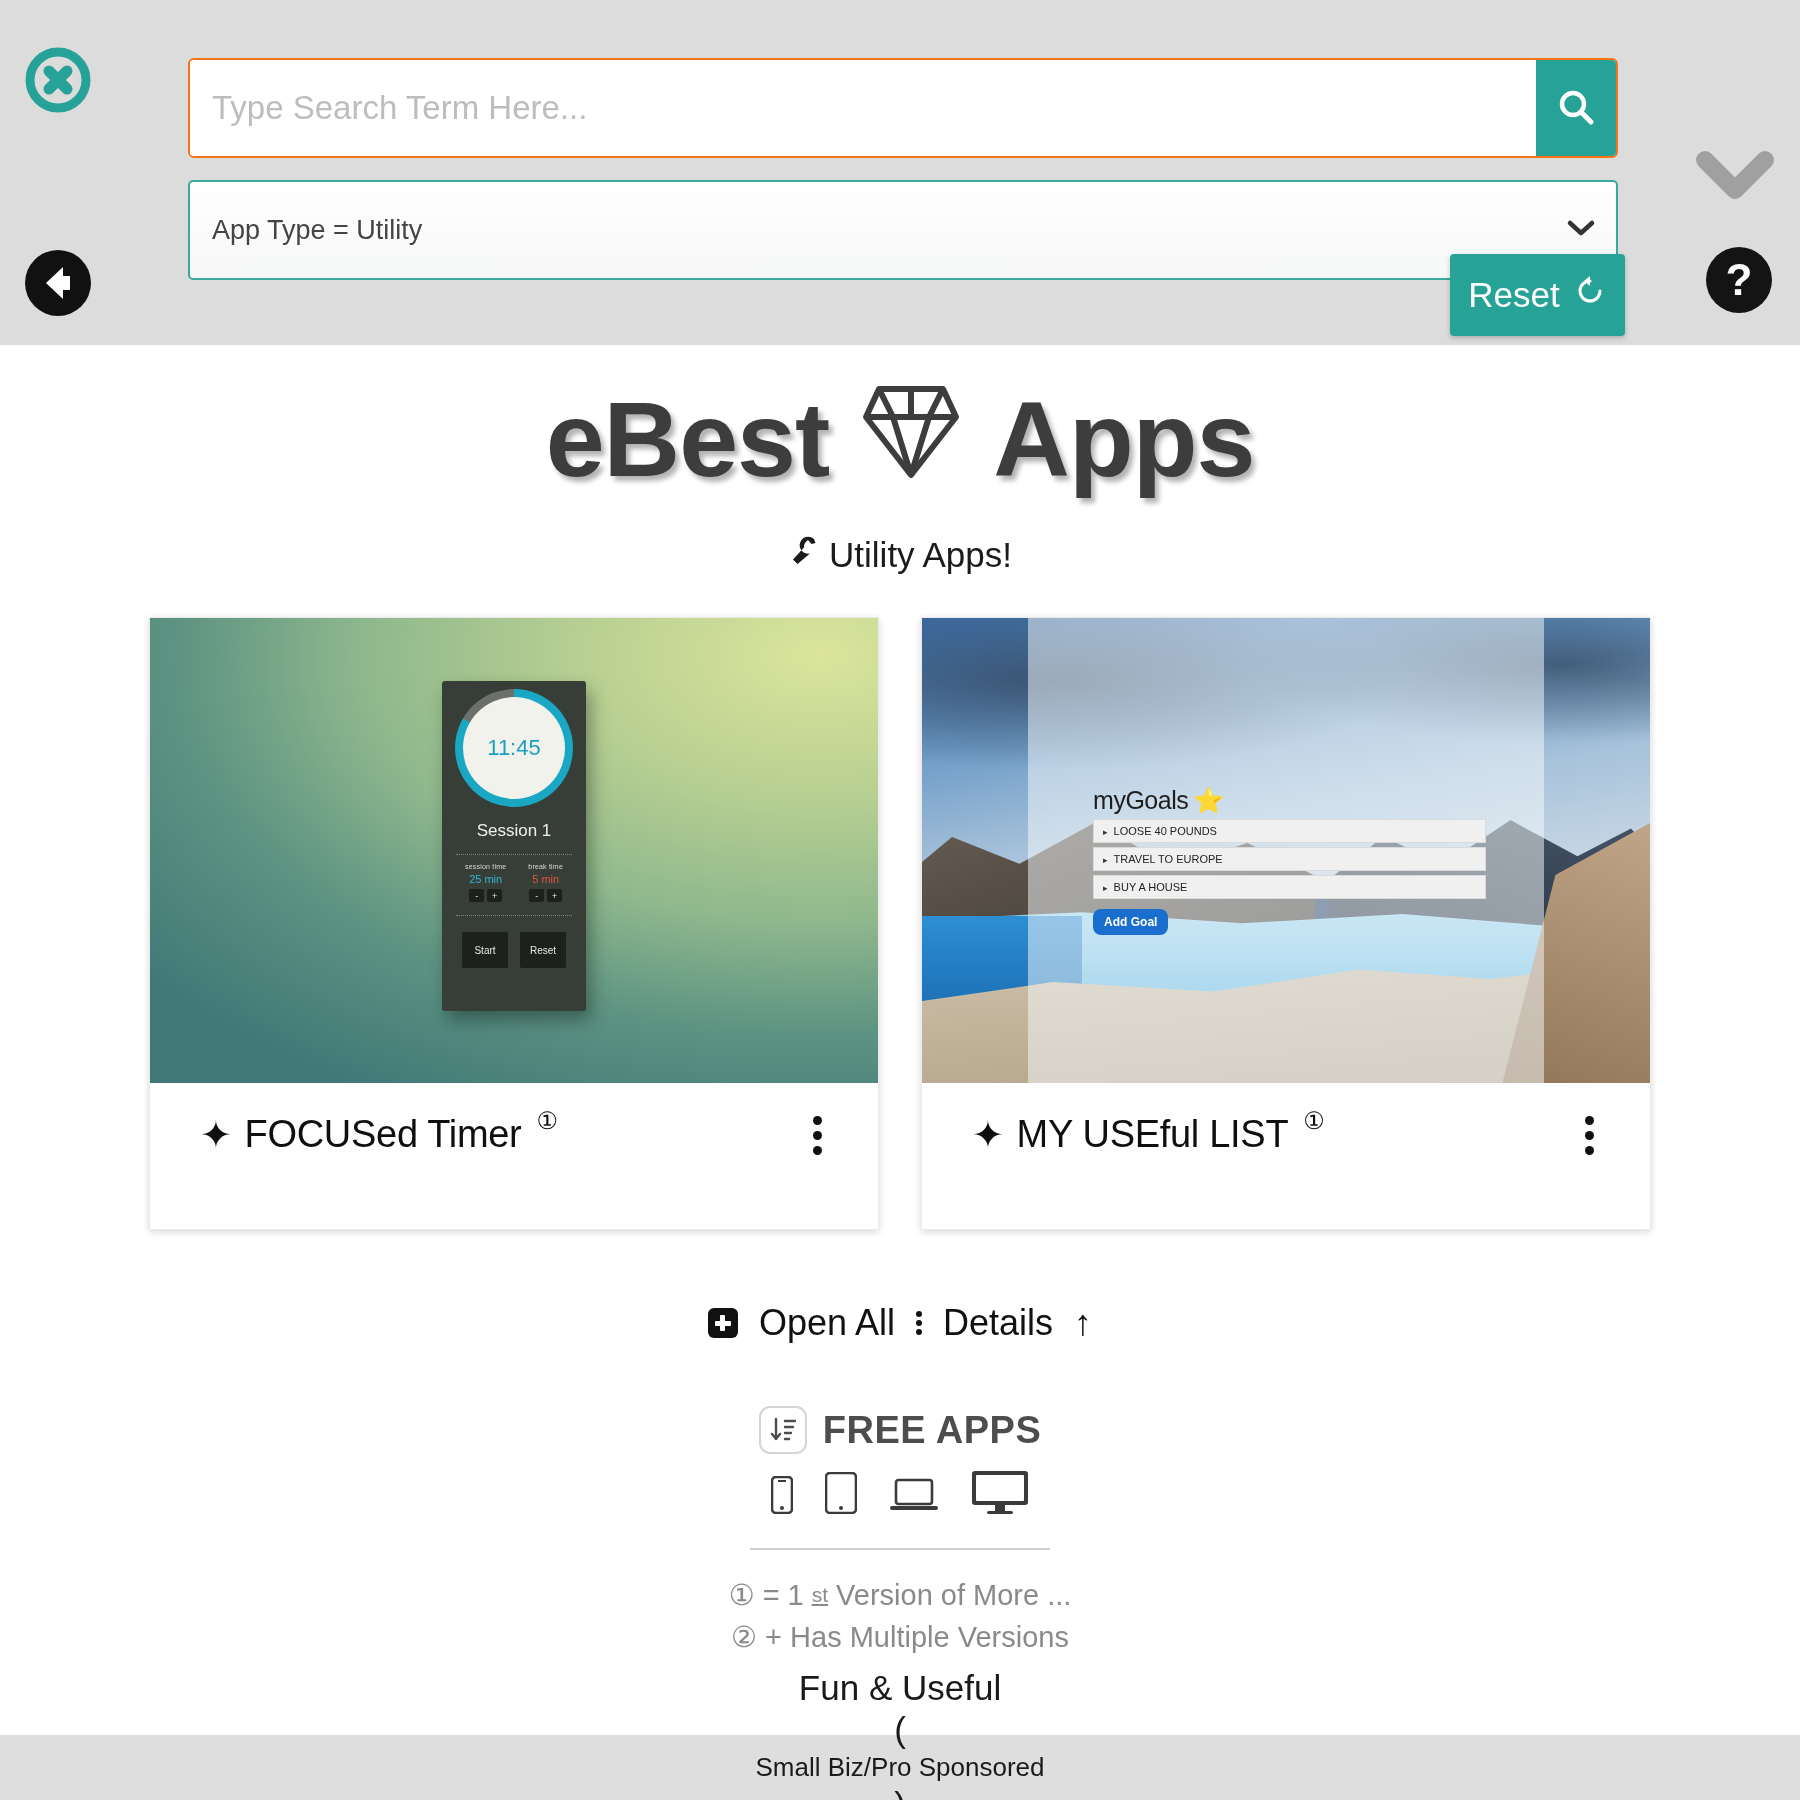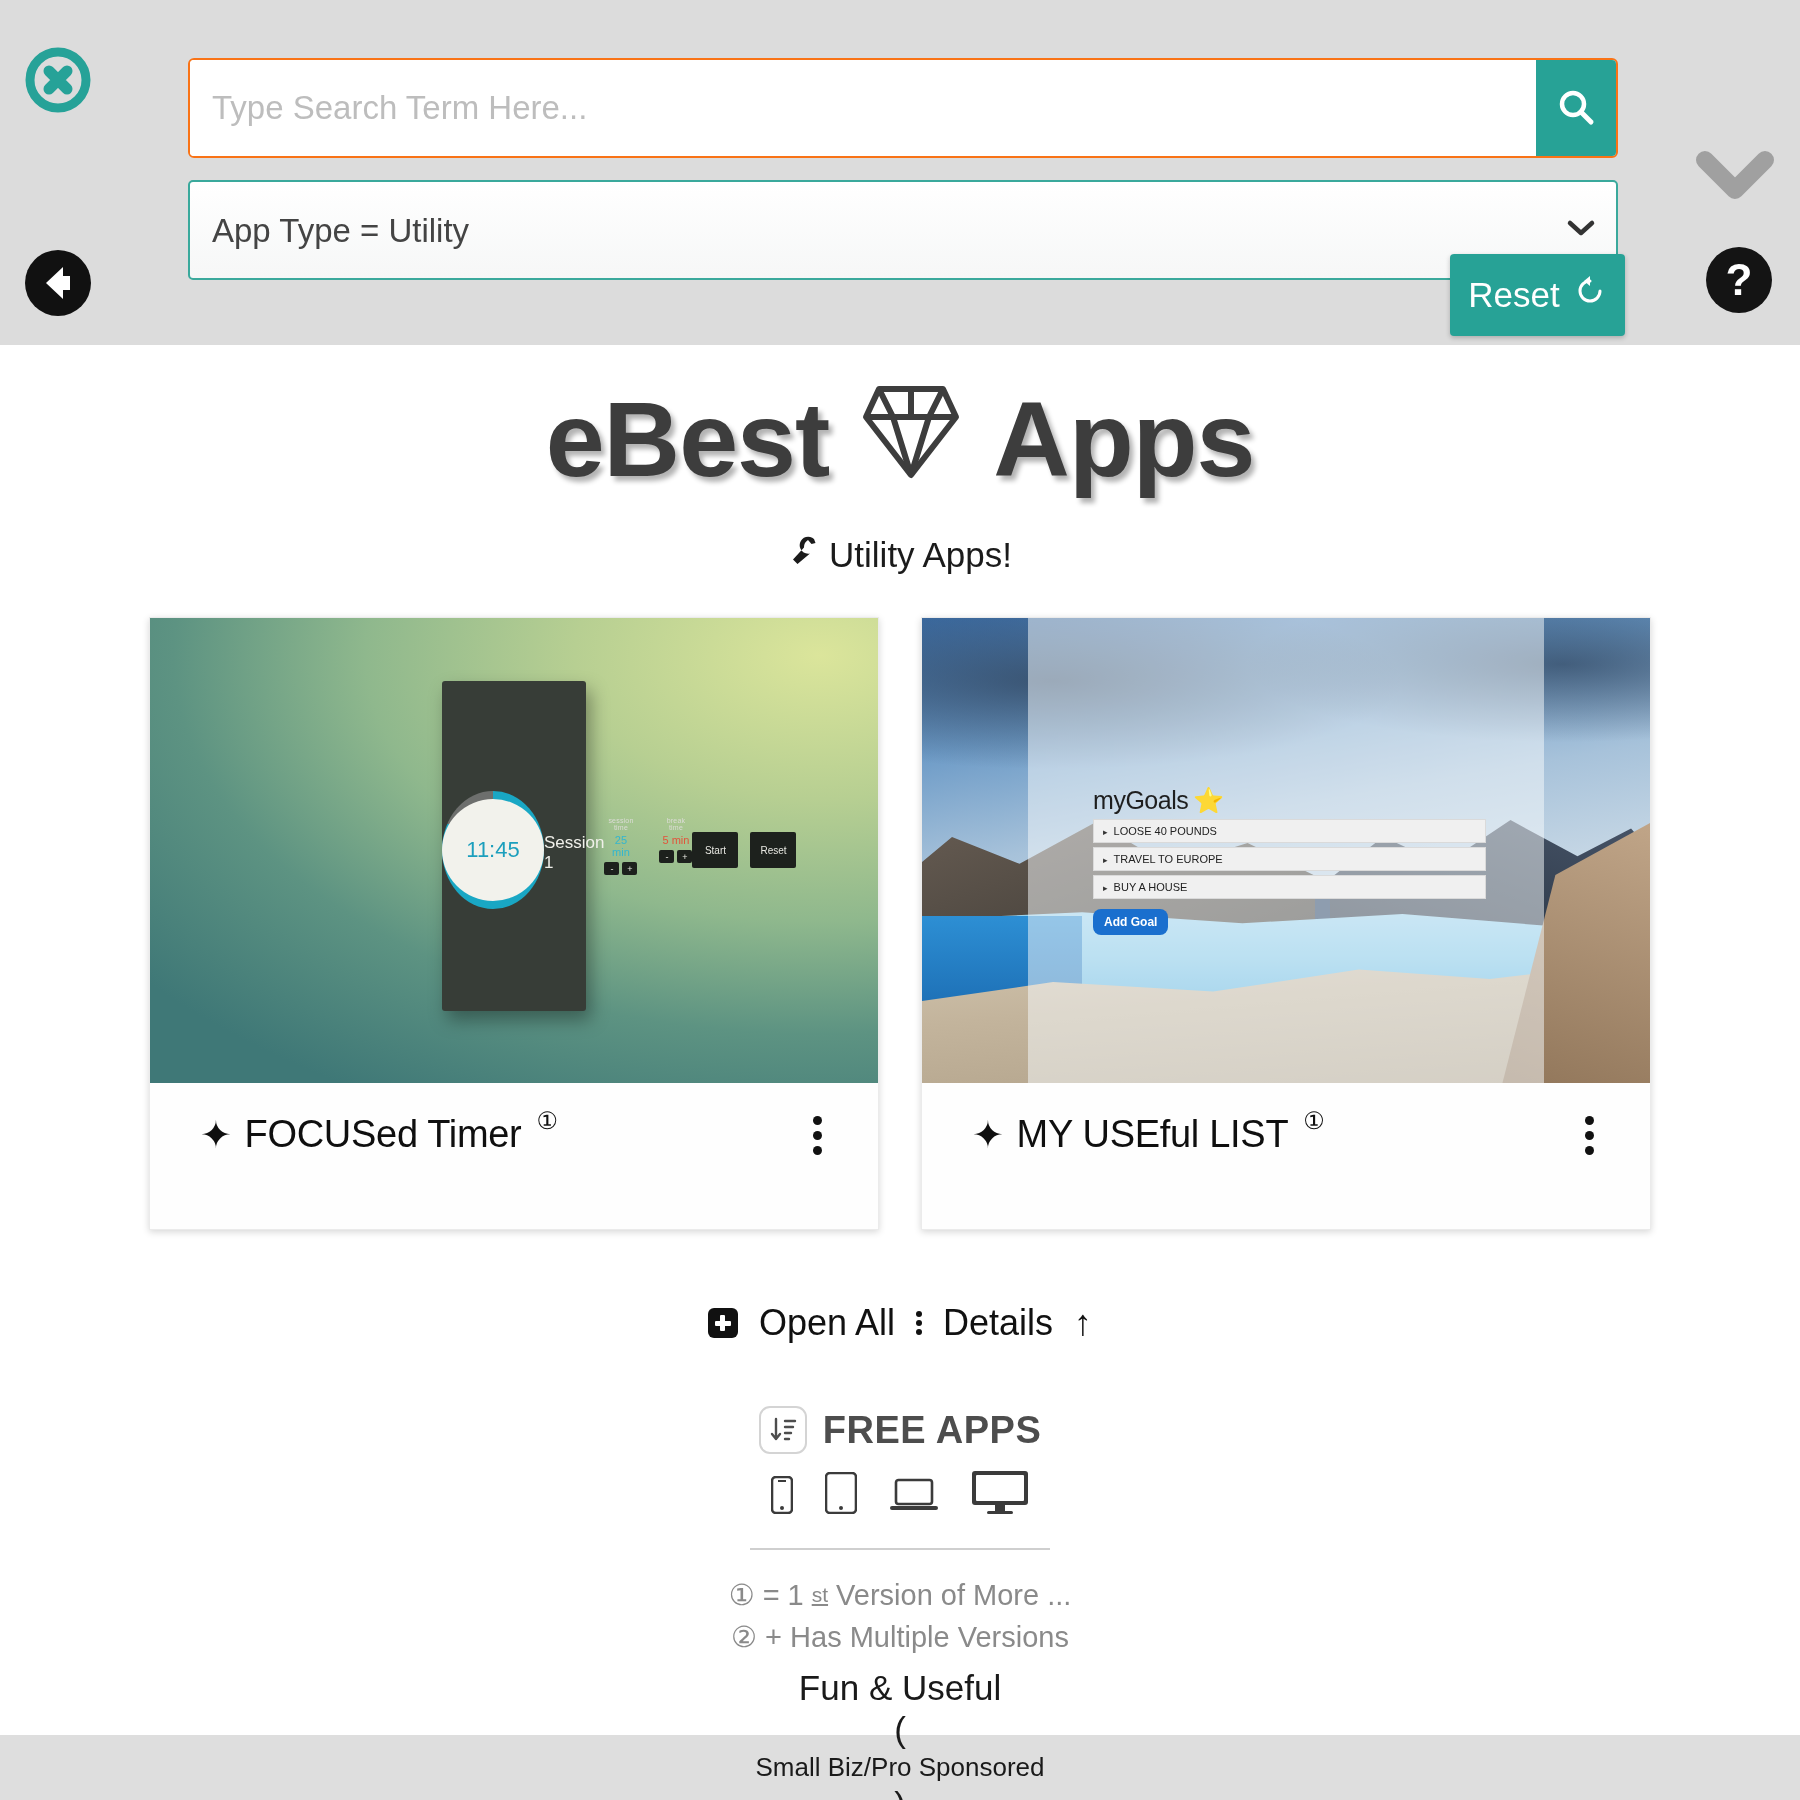--- a/index.html
+++ b/index.html
@@ -56,21 +56,21 @@
     cursor:pointer; border:none;
   }
 
   .select-wrap {
     position:absolute; left:188px; top:180px; width:1430px; height:100px;
   }
   .app-select {
     width:100%; height:100%;
     border:2px solid #3aa99c; border-radius:5px;
     background:linear-gradient(#ffffff,#f6f7f7);
-    font-size:33px; color:#444;
+    font-size:27px; color:#444;
     padding:0 22px;
     font-family:"Liberation Sans", sans-serif;
     -webkit-appearance:none; appearance:none;
     outline:none;
   }
   .select-arrow {
     position:absolute; right:22px; top:50%; transform:translateY(-50%);
     pointer-events:none;
   }
   .reset-btn {
@@ -115,21 +115,21 @@
   .bg-green {
     position:absolute; inset:0;
     background:
       radial-gradient(120% 110% at 92% 8%, #dbe59b 0%, #b7cf92 28%, #8fb88d 52%, #5d9382 74%, #3f7877 100%);
   }
   .timer-widget {
     position:absolute; left:50%; top:63px; transform:translateX(-50%);
     width:144px; height:330px; background:#373d37;
     border-radius:3px;
     box-shadow:5px 9px 18px rgba(0,0,0,0.35);
-    display:flex; flex-direction:row; align-items:center;
+    display:flex; flex-direction:column; align-items:center;
   }
   .timer-dial {
     margin-top:8px; width:118px; height:118px; border-radius:50%;
     background:conic-gradient(from 0deg, #19a7c4 0deg 300deg, #6d6f6d 300deg 360deg);
     display:flex; align-items:center; justify-content:center;
   }
   .timer-dial-inner {
     width:102px; height:102px; border-radius:50%; background:#f2f2ec;
     display:flex; align-items:center; justify-content:center;
     font-size:22px; color:#1c9fbd; font-family:"Liberation Sans", sans-serif;

